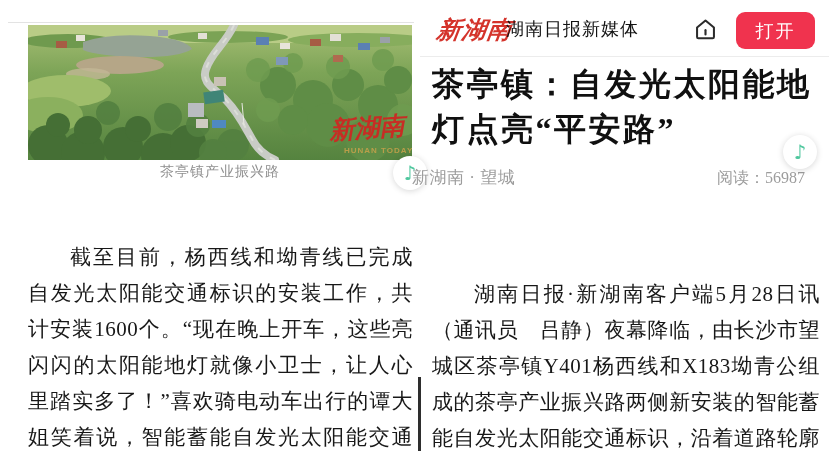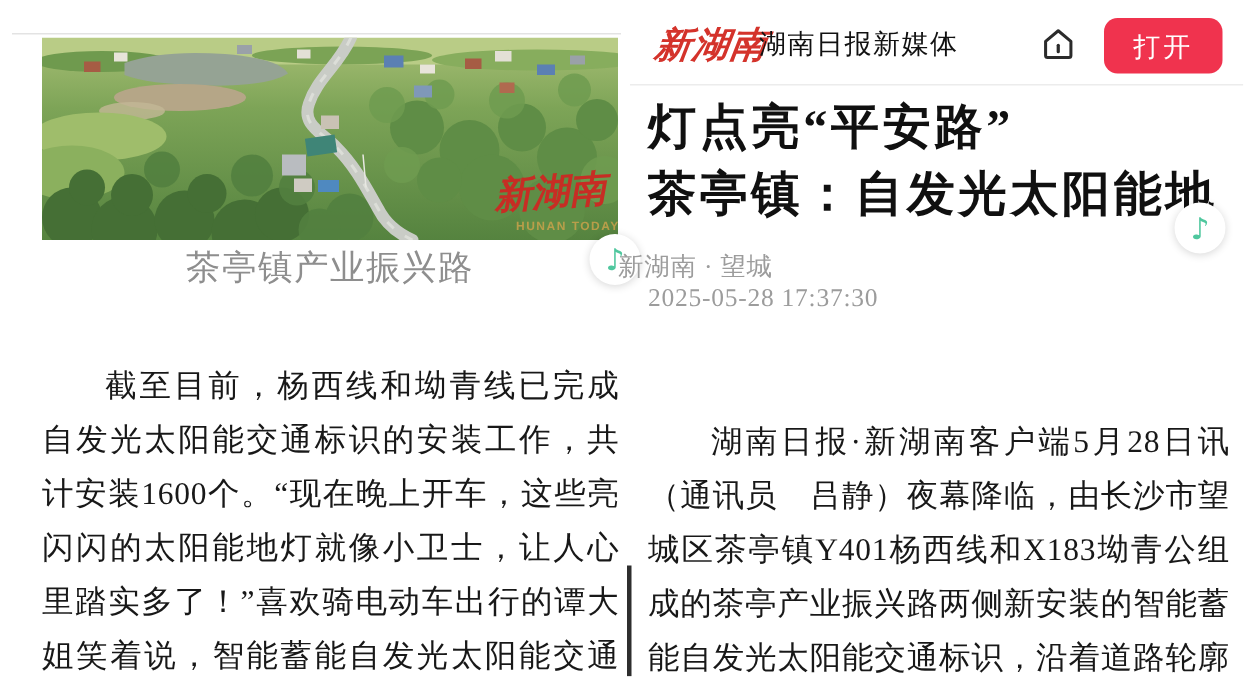--- a/index.html
+++ b/index.html
@@ -10,21 +10,21 @@
   
   .top-rule{position:absolute;left:8px;top:22px;width:406px;height:1px;background:#e3e3e3;}
   .photo{position:absolute;left:28px;top:25px;width:384px;height:135px;overflow:hidden;}
   .photo svg{display:block;width:100%;height:100%;}
   .wm-main{fill:#c72d24;font-style:italic;font-weight:bold;font-size:25px;
     font-family:"Liberation Serif","DejaVu Serif",serif;}
   .wm-sub{fill:#c9a24b;opacity:.85;font-size:8px;font-weight:bold;letter-spacing:1px;
     font-family:"Liberation Sans","DejaVu Sans",sans-serif;}
   .photo-caption{
     position:absolute;left:28px;top:163px;width:384px;text-align:center;
-    font-size:23px;color:#8e8e8e;letter-spacing:1px;
+    font-size:14px;color:#8e8e8e;letter-spacing:1px;
   }
   .para{
     position:absolute;font-size:21px;line-height:36px;color:#181818;
     text-align:justify;text-indent:2em;letter-spacing:.5px;
   }
   .para-left{left:28px;top:218px;width:385px;}
   .para-right{left:432px;top:255px;width:388px;}
   .col-divider{position:absolute;left:418px;top:377px;width:3px;height:74px;background:#2e2e2e;}
   
   .audio-btn{
@@ -166,26 +166,26 @@
     <span class="home-btn">
       <svg viewBox="0 0 24 24" width="27" height="27">
         <path d="M4.5 10.3 L12 4 L19.5 10.3 V18.6 Q19.5 19.8 18.3 19.8 H5.7 Q4.5 19.8 4.5 18.6 Z" fill="none" stroke="#2b2b2b" stroke-width="1.8" stroke-linejoin="round"></path>
         <line x1="12" y1="12.6" x2="12" y2="16.4" stroke="#2b2b2b" stroke-width="1.9" stroke-linecap="round"></line>
       </svg>
     </span>
     <button class="open-btn">打开</button>
   </div>
 
   <h1 class="title" style="margin:0;">
+    <div>茶亭镇：自发光太阳能地</div>
     <div>灯点亮“平安路”</div>
-    <div>茶亭镇：自发光太阳能地</div>
   </h1>
 
   <div class="byline-source">新湖南 · 望城</div>
-  <div class="byline-time">2025-05-28 17:37:30</div>
+  <div class="read-count">阅读：56987</div>
 
   <div class="audio-btn audio-right">
     <span class="note">♪</span>
   </div>
 
   <p class="para para-right">湖南日报·新湖南客户端5月28日讯（通讯员　吕静）夜幕降临，由长沙市望城区茶亭镇Y401杨西线和X183坳青公组成的茶亭产业振兴路两侧新安装的智能蓄能自发光太阳能交通标识，沿着道路轮廓闪烁，为来往车辆照亮安全路径。近</p>
 
 </div>
 
 </body></html>

